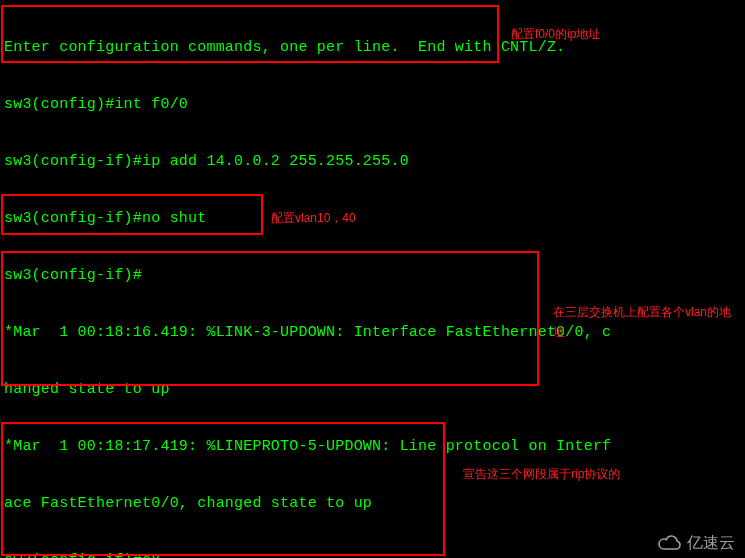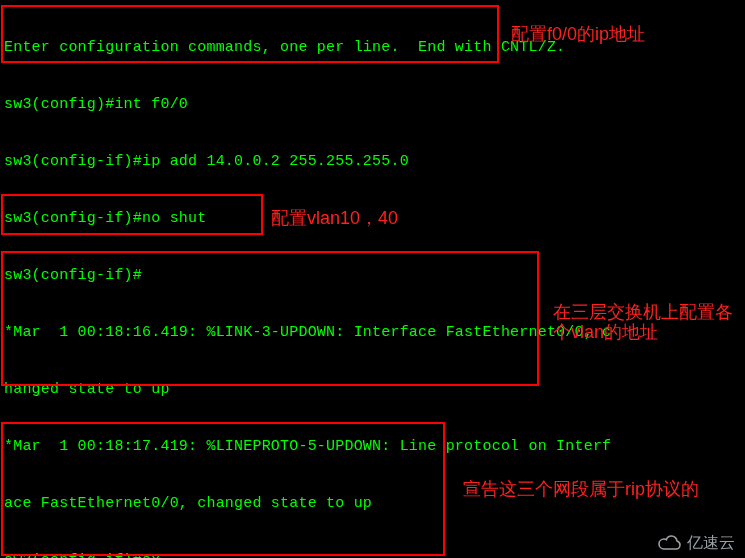--- a/index.html
+++ b/index.html
@@ -28,21 +28,21 @@
   .box {
     position: absolute;
     border: 2px solid #ff0000;
     box-sizing: border-box;
     pointer-events: none;
   }
   .annotation {
     position: absolute;
     color: #ff2020;
     font-family: "Microsoft YaHei", "SimSun", sans-serif;
-    font-size: 18px;
+    font-size: 12px;
     white-space: normal;
     line-height: 20px;
   }
   .watermark {
     position: absolute;
     right: 10px;
     bottom: 6px;
     font-family: Liberation Serif, serif;
     font-size: 16px;
     color: #9aa0a6;
@@ -88,20 +88,20 @@
 </div>
 
 <div class="box" style="left:1px; top:5px; width:498px; height:58px;"></div>
 <div class="box" style="left:1px; top:194px; width:262px; height:41px;"></div>
 <div class="box" style="left:1px; top:251px; width:538px; height:135px;"></div>
 <div class="box" style="left:1px; top:422px; width:444px; height:134px;"></div>
 
 <div class="annotation" style="left:511px; top:24px; width:200px;">配置f0/0的ip地址</div>
 <div class="annotation" style="left:271px; top:208px; width:200px;">配置vlan10，40</div>
 <div class="annotation" style="left:553px; top:302px; width:188px;">在三层交换机上配置各个vlan的地址</div>
-<div class="annotation" style="left:463px; top:479px; width:260px;">宣告这三个网段属于rip协议的</div>
+<div class="annotation" style="left:463px; top:464px; width:260px;">宣告这三个网段属于rip协议的</div>
 
 <div class="watermark">
   <svg width="26" height="18" viewBox="0 0 26 18">
     <path d="M20 7.5c0-3-2.5-5.5-5.5-5.5-2.4 0-4.4 1.5-5.1 3.6C8.9 5.2 8 5 7 5 4.2 5 2 7.2 2 10s2.2 5 5 5h12c2.2 0 4-1.8 4-4 0-1.9-1.3-3.4-3-3.9z" fill="none" stroke="#9aa0a6" stroke-width="1.6"></path>
   </svg>
   <span>亿速云</span>
 </div>
 
 </body></html>

